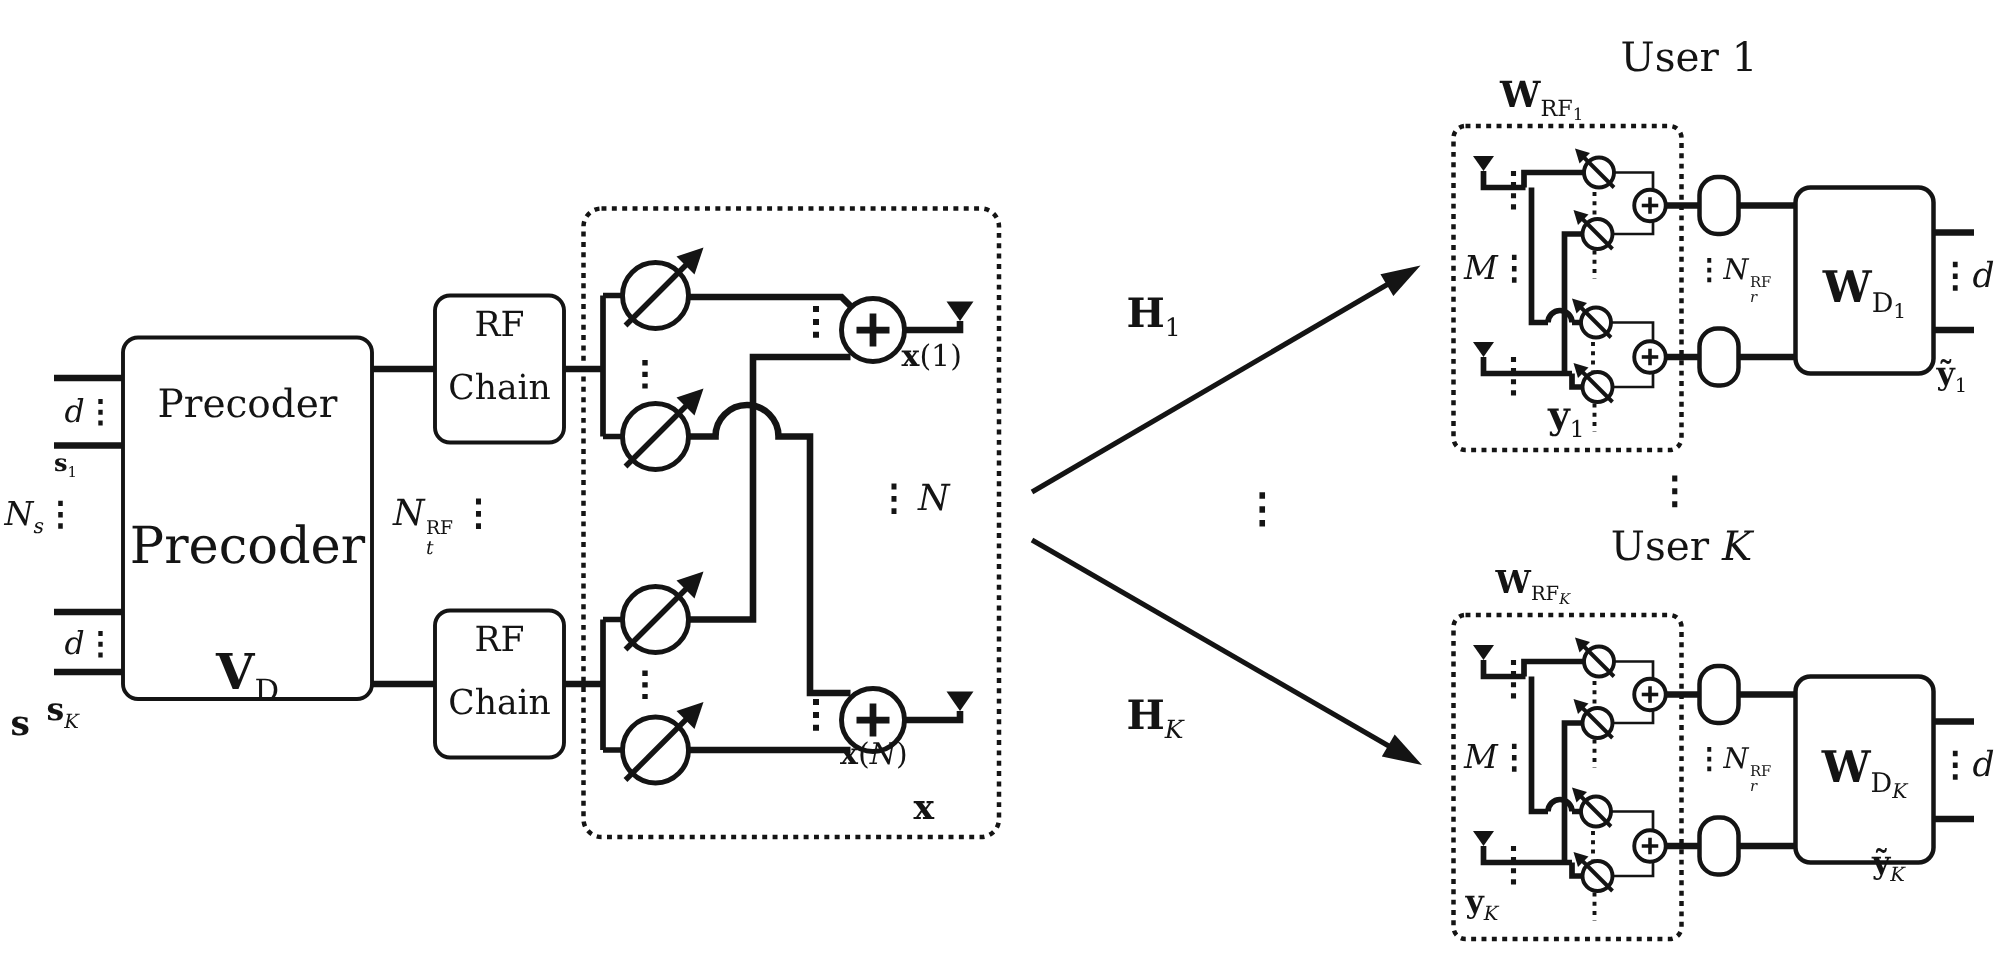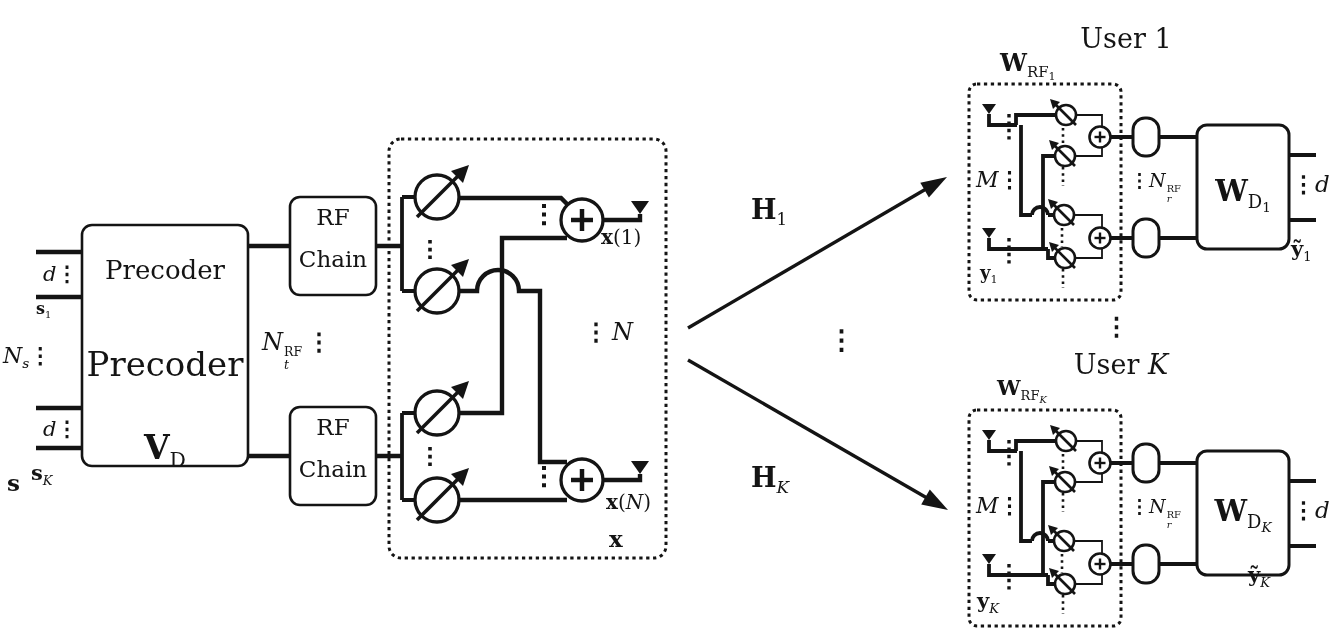--- a/index.html
+++ b/index.html
@@ -140,21 +140,21 @@
       <rect x="969" y="84" width="152" height="216" rx="8" fill="none" stroke="#141414" stroke-width="3" stroke-dasharray="3.3 3.6"></rect>
       <rect x="1133" y="118" width="26" height="38" rx="12" fill="#fff" stroke="#141414" stroke-width="3"></rect>
       <rect x="1133" y="219" width="26" height="38" rx="12" fill="#fff" stroke="#141414" stroke-width="3"></rect>
       <rect x="1197" y="125" width="92" height="124" rx="10" fill="#fff" stroke="#141414" stroke-width="3"></rect>
     </g>
     <use href="#rxu" transform="translate(0,326)"></use>
   </svg>
 
   <div class="lbl" style="left:43px;top:263px;font-size:21px"><span class="it">d</span><b class="dots">⋮</b></div>
   <div class="lbl" style="left:36px;top:301px;font-size:16px"><b>s</b><sub>1</sub></div>
-  <div class="lbl" style="left:3px;top:344px;font-size:22px"><span class="it">N</span><sub class="it">s</sub><b class="dots">⋮</b></div>
+  <div class="lbl" style="left:3px;top:332px;font-size:22px"><span class="it">N</span><sub class="it">s</sub><b class="dots">⋮</b></div>
   <div class="lbl" style="left:43px;top:418px;font-size:21px"><span class="it">d</span><b class="dots">⋮</b></div>
   <div class="lbl" style="left:31px;top:462px;font-size:21px"><b>s</b><sub class="it">K</sub></div>
   <div class="lbl" style="left:7px;top:471px;font-size:23px"><b>s</b></div>
 
   <div class="lbl ctr" style="left:165px;top:257px;font-size:26px"><span>Precoder</span></div>
   <div class="lbl ctr" style="left:165px;top:347px;font-size:34px"><span>Precoder</span></div>
   <div class="lbl ctr" style="left:165px;top:431px;font-size:33px"><b>V</b><sub>D</sub></div>
 
   <div class="lbl ctr" style="left:333px;top:206px;font-size:23px"><span>RF</span></div>
   <div class="lbl ctr" style="left:333px;top:248px;font-size:23px"><span>Chain</span></div>
@@ -162,32 +162,32 @@
   <div class="lbl ctr" style="left:333px;top:458px;font-size:23px"><span>Chain</span></div>
 
   <div class="lbl" style="left:262px;top:330px;font-size:24px"><span class="it">N</span><span class="ss">
         <span>RF</span>
         <span class="it">t</span>
       </span><b class="dots mleft">⋮</b></div>
 
 
   <div class="lbl" style="left:601px;top:227px;font-size:20px"><b>x</b><span>(1)</span></div>
   <div class="lbl" style="left:584px;top:320px;font-size:24px"><b class="dots mright">⋮</b><span class="it">N</span></div>
-  <div class="lbl" style="left:606px;top:492px;font-size:20px"><b>x</b><span>(</span><span class="it">N</span><span>)</span></div>
+  <div class="lbl" style="left:560px;top:492px;font-size:20px"><b>x</b><span>(</span><span class="it">N</span><span>)</span></div>
   <div class="lbl" style="left:609px;top:527px;font-size:23px"><b>x</b></div>
 
   <div class="lbl" style="left:751px;top:196px;font-size:27px"><b>H</b><sub>1</sub></div>
   <div class="lbl" style="left:751px;top:464px;font-size:27px"><b>H</b><sub class="it">K</sub></div>
   <div class="lbl" style="left:828px;top:326px;font-size:27px"><b class="dots">⋮</b></div>
   <div class="lbl" style="left:1104px;top:314px;font-size:25px"><b class="dots">⋮</b></div>
 
   <div class="lbl ctr" style="left:1126px;top:25px;font-size:27px"><span>User </span><span>1</span></div>
   <div class="lbl" style="left:1000px;top:51px;font-size:24px"><b>W</b><sub><span>RF</span><span class="sub2">1</span></sub></div>
   <div class="lbl" style="left:976px;top:168px;font-size:22px"><span class="it">M</span><b class="dots">⋮</b></div>
-  <div class="lbl" style="left:980px;top:264px;font-size:18px"><b>y</b><sub>1</sub></div>
+  <div class="lbl" style="left:1032px;top:264px;font-size:25px"><b>y</b><sub>1</sub></div>
   <div class="lbl" style="left:1130px;top:171px;font-size:19px"><b class="dots">⋮</b><span class="it">N</span><span class="ss">
         <span>RF</span>
         <span class="it">r</span>
       </span></div>
   <div class="lbl ctr" style="left:1243px;top:177px;font-size:29px"><b>W</b><sub><span>D</span><span class="sub2">1</span></sub></div>
   <div class="lbl" style="left:1292px;top:172px;font-size:23px"><b class="dots">⋮</b><span class="it">d</span></div>
   <div class="lbl" style="left:1291px;top:238px;font-size:21px"><b>ỹ</b><sub>1</sub></div>
 
   <div class="lbl ctr" style="left:1121px;top:351px;font-size:27px"><span>User </span><span class="it">K</span></div>
   <div class="lbl" style="left:997px;top:377px;font-size:21px"><b>W</b><sub><span>RF</span><span class="sub2 it">K</span></sub></div>

